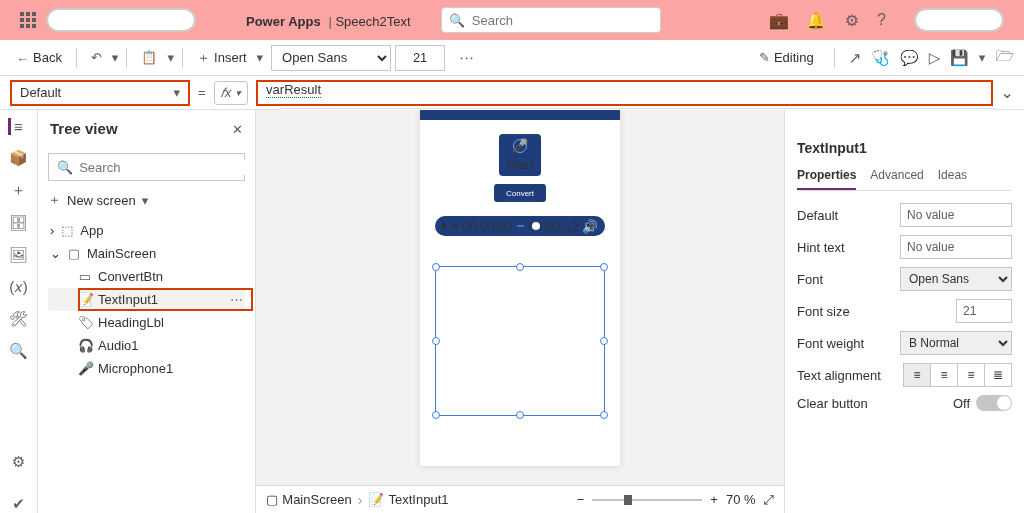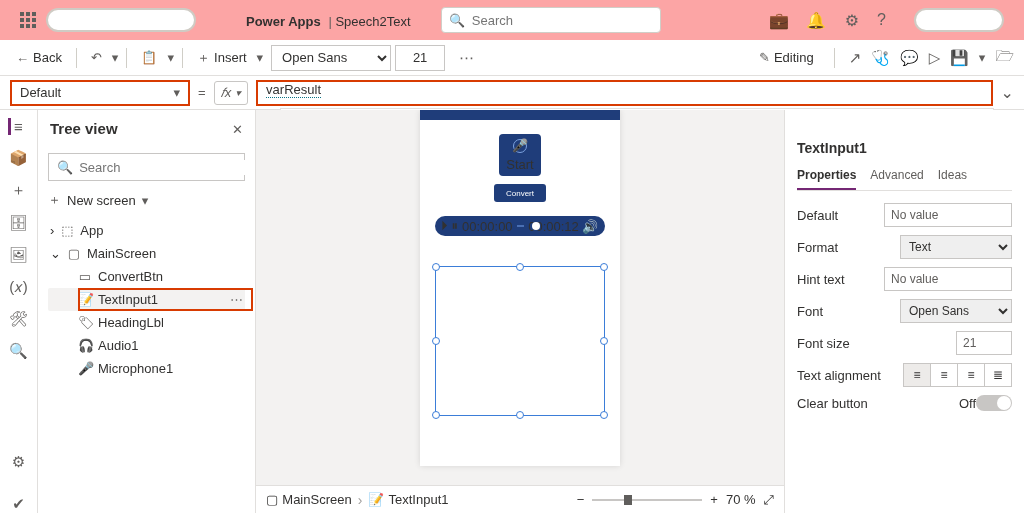--- a/index.html
+++ b/index.html
@@ -79,29 +79,29 @@
 .zoom{margin-left:auto;display:flex;align-items:center;gap:8px}
 .slider{width:110px;height:2px;background:#c8c6c4;position:relative}
 .slider::after{content:"";position:absolute;left:32px;top:-4px;width:8px;height:10px;background:#605e5c}
 .prop-panel{width:240px;background:#fff;border-left:1px solid #e1dfdd;padding:30px 12px 10px 12px;display:flex;flex-direction:column}
 .prop-title{font-size:14px;font-weight:600;margin-bottom:8px}
 .prop-tabs{display:flex;gap:14px;border-bottom:1px solid #e1dfdd;margin-bottom:8px}
 .ptab{padding:4px 0 6px;font-size:12px;color:#605e5c;cursor:pointer}
 .ptab.act{color:#323130;font-weight:600;border-bottom:2px solid #742774}
 .prow{display:flex;align-items:center;justify-content:space-between;padding:4px 0;font-size:12px}
 .prow .lbl{color:#323130}
-.pval{width:128px;height:24px;border:1px solid #c8c6c4;padding:0 6px;display:flex;align-items:center;font-size:12px;color:#605e5c}
+.pval{width:112px;height:24px;border:1px solid #c8c6c4;padding:0 6px;display:flex;align-items:center;font-size:12px;color:#605e5c}
 .pval.num{width:56px}
 .psel{width:112px;height:24px;border:1px solid #c8c6c4;font-size:12px;padding:0 4px}
 .btn-grp{display:flex;gap:0}
 .btn-grp .b{width:28px;height:24px;border:1px solid #c8c6c4;margin-left:-1px;display:flex;align-items:center;justify-content:center;font-size:12px;cursor:pointer}
 .btn-grp .b.act{background:#edebe9}
 .toggle{width:36px;height:16px;border-radius:8px;background:#c8c6c4;position:relative}
 .toggle::after{content:"";position:absolute;right:1px;top:1px;width:14px;height:14px;background:#fff;border-radius:50%}
-.toggle-wrap{display:flex;align-items:center;font-size:11px;color:#605e5c}
+.toggle-wrap{display:flex;align-items:center;gap:6px;font-size:11px;color:#605e5c}
 select{font-family:inherit}
 </style>
 </head>
 <body>
 
 <div class="top-bar">
   <div class="waffle">
       <i></i>
       <i></i>
       <i></i>
@@ -290,34 +290,34 @@
     <div class="prop-tabs">
       <div class="ptab act">Properties</div>
       <div class="ptab">Advanced</div>
       <div class="ptab">Ideas</div>
     </div>
     <div class="prow">
         <span class="lbl">Default</span>
         <div class="pval">No value</div>
       </div>
     <div class="prow">
-        <span class="lbl">Format</span>
-        <select class="psel"><option>Text</option></select>
-      </div>
-    <div class="prow">
         <span class="lbl">Hint text</span>
         <div class="pval">No value</div>
       </div>
     <div class="prow">
         <span class="lbl">Font</span>
         <select class="psel"><option>Open Sans</option></select>
       </div>
     <div class="prow">
         <span class="lbl">Font size</span>
         <div class="pval num">21</div>
+      </div>
+    <div class="prow">
+        <span class="lbl">Font weight</span>
+        <select class="psel"><option>B  Normal</option></select>
       </div>
     <div class="prow">
         <span class="lbl">Text alignment</span>
       <div class="btn-grp">
         <div class="b act">≡</div>
         <div class="b">≡</div>
         <div class="b">≡</div>
         <div class="b">≣</div>
       </div>
     </div>

